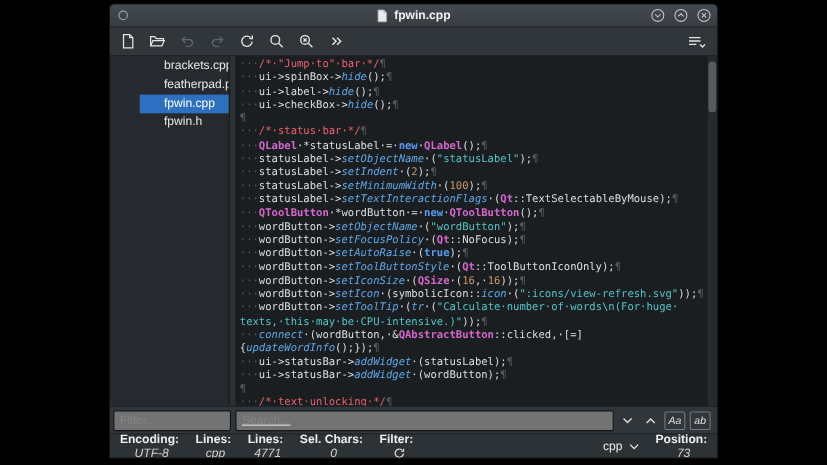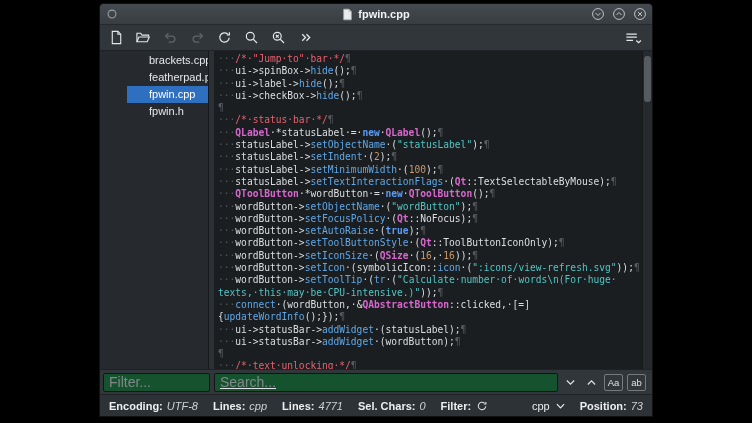--- a/index.html
+++ b/index.html
@@ -42,45 +42,45 @@
   .splitter{width:5px;flex:0 0 5px;background:#2c3136;}
   .editor{flex:1;display:flex;min-width:0;background:#1b1e21;}
   .code{flex:1;min-width:0;overflow:hidden;padding:2px 0 0 4px;
     font-family:"DejaVu Sans Mono",monospace;font-size:9.6px;line-height:12.3px;white-space:pre;}
   .code-line{height:12.3px;}
   .tk-ws{color:#565b60;}
   .tk-plain{color:#dcdfe1;}
   .tk-comment{color:#e8616e;}
   .tk-keyword{color:#5a9bf5;font-weight:bold;}
   .tk-type{color:#d767cd;font-weight:bold;}
-  .tk-func{color:#5fa8e8;}
+  .tk-func{color:#5fa8e8;font-style:italic;}
   .tk-string{color:#52c5c5;}
   .tk-number{color:#c9986a;}
   .vscroll{width:9px;flex:0 0 9px;background:#26292d;border-left:1px solid #17191c;position:relative;}
   .vthumb{position:absolute;left:1px;right:1px;top:5px;height:46px;background:#555b61;border-radius:3px;}
   
   .findrow{height:24px;flex:0 0 24px;background:#31363b;border-top:1px solid #1f2327;
     display:flex;align-items:center;}
   .filter-cell{width:113px;flex:0 0 113px;display:flex;align-items:center;padding:0 3px;box-sizing:border-box;}
   .search-cell{flex:1;display:flex;align-items:center;gap:4px;padding:0 6px 0 1px;min-width:0;}
   input{
-    height:17px;background:#14532d;border:1px solid #121517;border-radius:2px;
-    color:#dfe2e4;font-size:14px;font-family:"Liberation Sans",sans-serif;padding:0 5px;outline:none;
+    height:17px;background:#737373;border:1px solid #121517;border-radius:2px;
+    color:#dfe2e4;font-size:11px;font-family:"Liberation Sans",sans-serif;padding:0 5px;outline:none;
   }
   input::placeholder{color:#83878b;}
   .filter-cell input{width:100%;min-width:0;}
   .search-cell input{flex:1;min-width:0;text-decoration:underline;}
-  .sbtn{display:flex;align-items:center;justify-content:center;color:#dfe2e4;width:17px;height:17px;}
+  .sbtn{display:flex;align-items:center;justify-content:center;color:#dfe2e4;width:17px;height:17px;font-style:italic;}
   .sbtn.boxed{border:1px solid #757a7f;border-radius:2px;font-size:9.5px;width:17px;height:15px;}
   
   .statusbar{
     height:21px;flex:0 0 21px;background:#2d3237;border-top:1px solid #1f2327;
     display:flex;align-items:center;font-size:11px;color:#eceeef;padding:0 9px;gap:15px;
   }
-  .sgroup{display:flex;align-items:center;white-space:nowrap;}
+  .sgroup{display:flex;align-items:center;white-space:nowrap;flex-direction:column;}
   .slabel{font-weight:bold;}
   .svalue{font-style:italic;margin-left:4px;color:#ced2d5;}
   .statusbar .spacer{flex:1;}
   .refresh-btn{display:flex;align-items:center;margin-left:5px;color:#dfe2e4;}
   .combo{display:flex;align-items:center;gap:6px;color:#eceeef;}
 </style>
 </head>
 <body>
 
 <div class="window">

